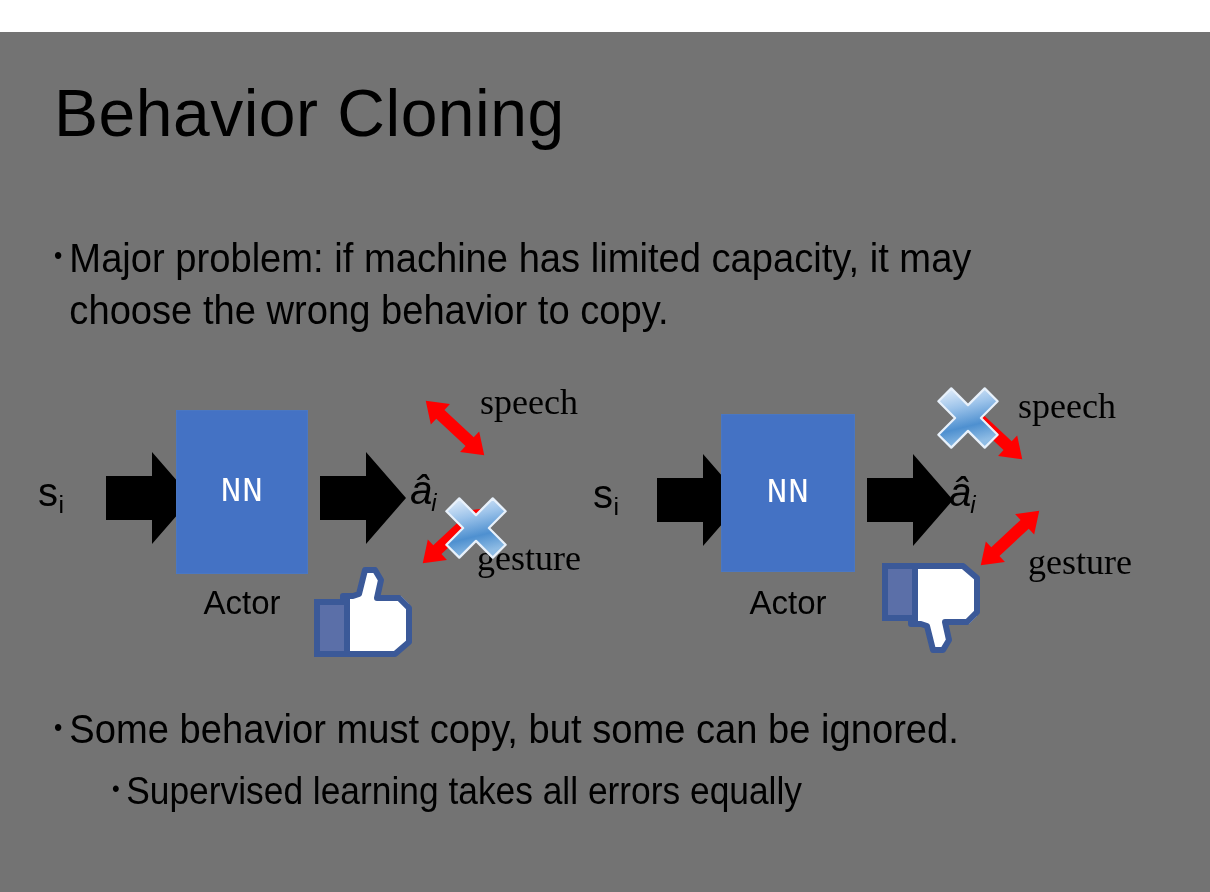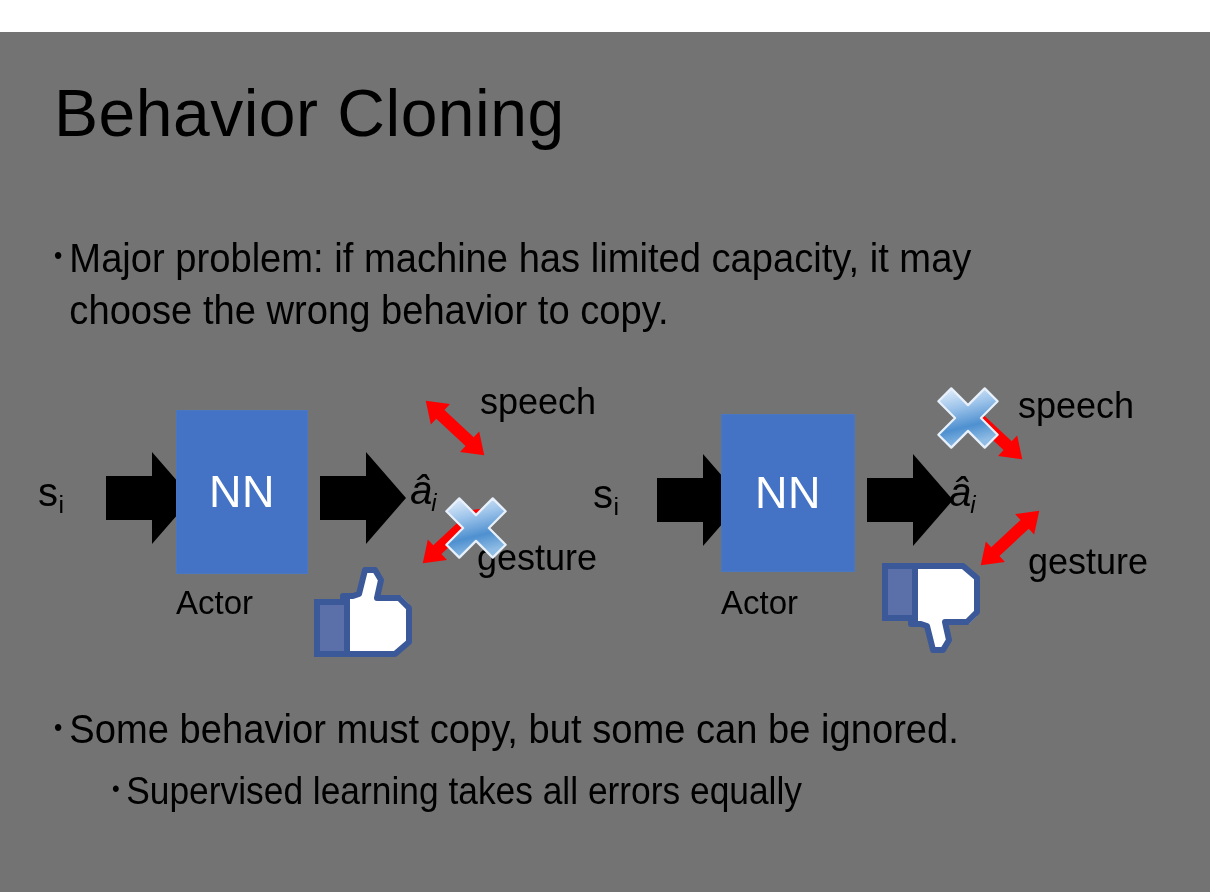--- a/index.html
+++ b/index.html
@@ -110,32 +110,32 @@
     position: absolute;
     background: #4472C4;
     border: 1px solid #4A77C2;
     box-sizing: border-box;
     display: flex;
     align-items: center;
     justify-content: center;
   }
   .nn-box .nn-label {
     color: #ffffff;
-    font-family: Liberation Sans, sans-serif;
-    font-size: 45px;
+    font-family: Liberation Mono, monospace;
+    font-size: 35px;
     font-weight: 400;
     letter-spacing: 0.5px;
   }
 
   .actor-label {
     position: absolute;
     font-family: "Liberation Sans", sans-serif;
     font-size: 33px;
     color: #000000;
-    text-align: left;
+    text-align: center;
     white-space: nowrap;
   }
 
   .io-arrow { position: absolute; }
 
   .action-label {
     position: absolute;
     font-family: Liberation Sans, sans-serif;
     font-style: italic;
     font-size: 40px;
@@ -149,21 +149,21 @@
   .action-label sub {
     font-size: 0.60em;
     vertical-align: baseline;
     position: relative;
     top: 0.28em;
     left: -0.04em;
   }
 
   .branch-label {
     position: absolute;
-    font-family: Liberation Sans, sans-serif;
+    font-family: Liberation Serif, serif;
     font-size: 36px;
     line-height: 1;
     color: #000000;
     white-space: nowrap;
   }
 
   .red-arrow { position: absolute; }
   .blue-x    { position: absolute; }
   .thumb     { position: absolute; }
 </style>

